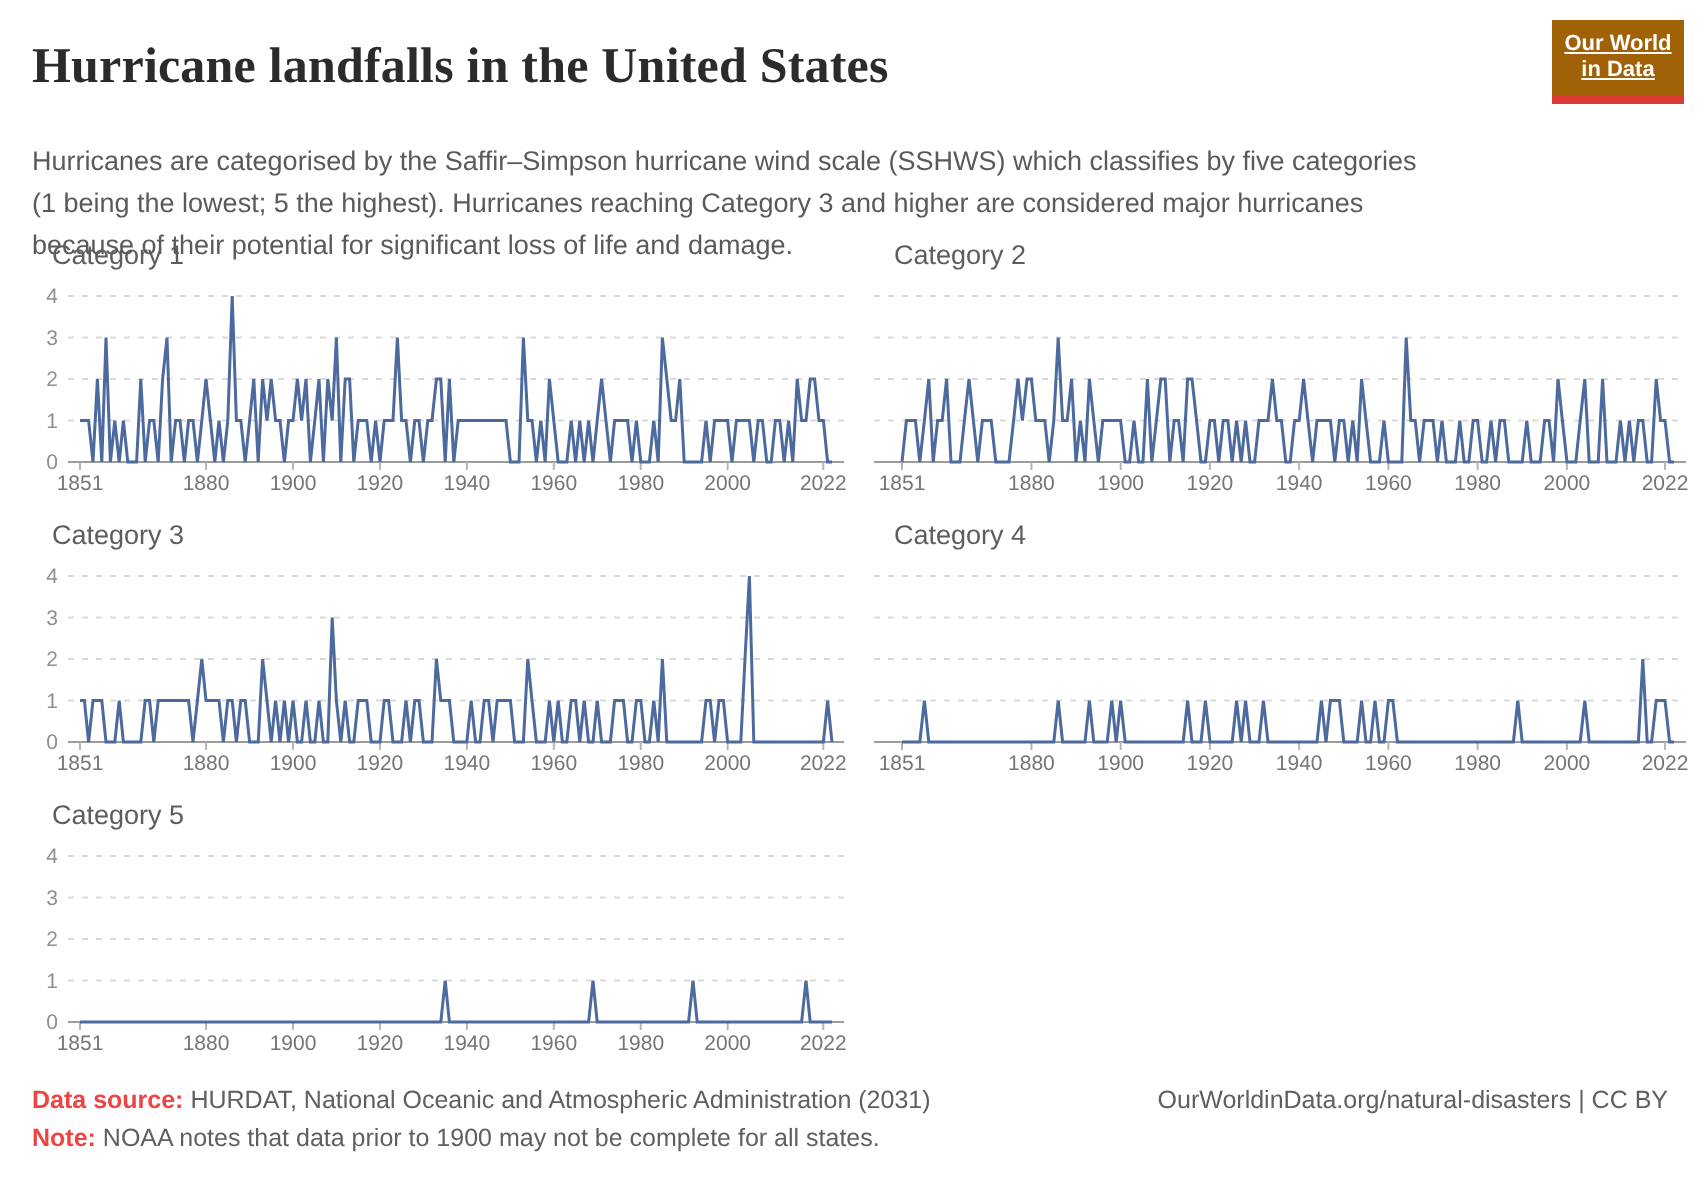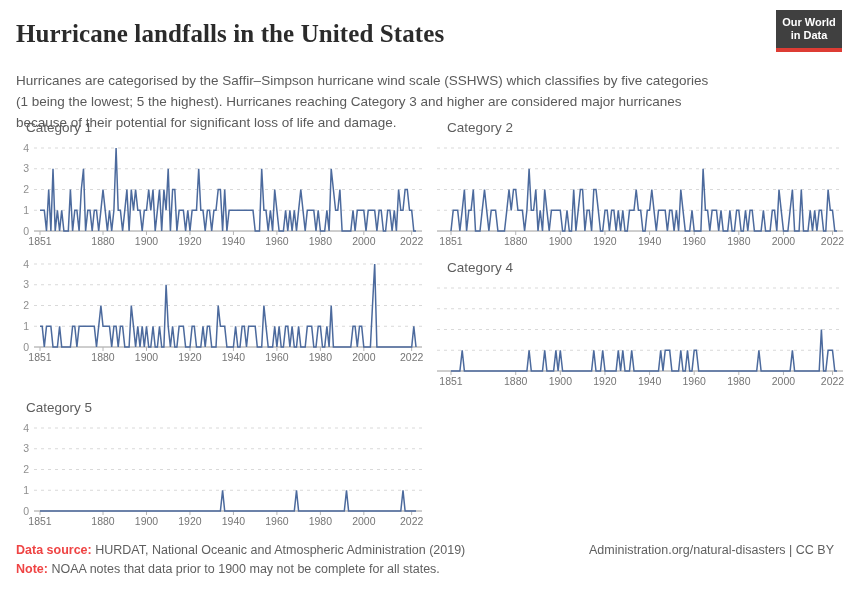--- a/index.html
+++ b/index.html
@@ -2,23 +2,23 @@
 <html><head>
 <meta charset="utf-8">
 <style>
   html,body{margin:0;padding:0;background:#fff;}
   body{width:850px;height:600px;position:relative;overflow:hidden;
        font-family:"Liberation Sans","DejaVu Sans",sans-serif;color:#5a5a5a;}
   .page-title{position:absolute;left:16px;top:20px;margin:0;
        font-family:"Liberation Serif","DejaVu Serif",serif;
        font-size:25px;font-weight:bold;color:#2b2b2b;letter-spacing:.1px;}
   .owid-logo{position:absolute;right:8px;top:10px;width:66px;height:38px;
-       background:#404040;border-bottom:4px solid #dd3c34;color:#fff;
+       background:#a16207;border-bottom:4px solid #dd3c34;color:#fff;
        display:flex;flex-direction:column;align-items:center;justify-content:center;
-       font-size:11px;font-weight:bold;line-height:13px;text-align:center;cursor:pointer;}
+       font-size:11px;font-weight:bold;line-height:13px;text-align:center;cursor:pointer;text-decoration:underline;}
   .subtitle{position:absolute;left:16px;top:52px;width:700px;
        font-size:13.5px;line-height:1.55;color:#5a5a5a;margin-top:19px;}
   .facet{position:absolute;width:408px;}
   .facet-title{font-size:13.5px;font-weight:normal;color:#5d5d5d;
        margin:0 0 4px 10px;line-height:20px;}
   .facet svg{overflow:visible;display:block;}
   .footer{position:absolute;left:16px;top:543px;width:818px;font-size:12.5px;color:#5f5f5f;}
   .footer-row{display:flex;justify-content:space-between;margin-bottom:5px;}
   .footer b{color:#ef4444;}
   .footer-link{color:#5f5f5f;text-decoration:none;cursor:pointer;}
@@ -96,20 +96,21 @@
         <text x="301.8265895953757" y="103" text-anchor="middle" font-size="10.5" fill="#757575" font-family="Liberation Sans, DejaVu Sans, sans-serif">1980</text>
         <line x1="346.4508670520231" y1="89" x2="346.4508670520231" y2="93" stroke="#b5b5b5" stroke-width="1"></line>
         <text x="346.4508670520231" y="103" text-anchor="middle" font-size="10.5" fill="#757575" font-family="Liberation Sans, DejaVu Sans, sans-serif">2000</text>
         <line x1="395.53757225433526" y1="89" x2="395.53757225433526" y2="93" stroke="#b5b5b5" stroke-width="1"></line>
         <text x="395.53757225433526" y="103" text-anchor="middle" font-size="10.5" fill="#757575" font-family="Liberation Sans, DejaVu Sans, sans-serif">2022</text>
         <polyline points="14.0,89.0 16.2,68.3 18.5,68.3 20.7,68.3 22.9,89.0 25.2,68.3 27.4,47.5 29.6,89.0 31.8,68.3 34.1,68.3 36.3,47.5 38.5,89.0 40.8,89.0 43.0,89.0 45.2,68.3 47.5,47.5 49.7,68.3 51.9,89.0 54.2,68.3 56.4,68.3 58.6,68.3 60.9,89.0 63.1,89.0 65.3,89.0 67.5,89.0 69.8,68.3 72.0,47.5 74.2,68.3 76.5,47.5 78.7,47.5 80.9,68.3 83.2,68.3 85.4,68.3 87.6,89.0 89.9,68.3 92.1,26.8 94.3,68.3 96.6,68.3 98.8,47.5 101.0,89.0 103.2,68.3 105.5,89.0 107.7,47.5 109.9,68.3 112.2,89.0 114.4,68.3 116.6,68.3 118.9,68.3 121.1,68.3 123.3,68.3 125.6,89.0 127.8,89.0 130.0,68.3 132.3,89.0 134.5,89.0 136.7,47.5 138.9,89.0 141.2,68.3 143.4,47.5 145.6,47.5 147.9,89.0 150.1,68.3 152.3,68.3 154.6,89.0 156.8,47.5 159.0,47.5 161.3,68.3 163.5,89.0 165.7,89.0 168.0,68.3 170.2,68.3 172.4,89.0 174.6,68.3 176.9,68.3 179.1,89.0 181.3,68.3 183.6,89.0 185.8,68.3 188.0,89.0 190.3,89.0 192.5,68.3 194.7,68.3 197.0,68.3 199.2,47.5 201.4,68.3 203.7,68.3 205.9,89.0 208.1,89.0 210.3,68.3 212.6,68.3 214.8,47.5 217.0,68.3 219.3,89.0 221.5,68.3 223.7,68.3 226.0,68.3 228.2,68.3 230.4,89.0 232.7,68.3 234.9,68.3 237.1,89.0 239.4,68.3 241.6,89.0 243.8,47.5 246.0,68.3 248.3,89.0 250.5,89.0 252.7,89.0 255.0,68.3 257.2,89.0 259.4,89.0 261.7,89.0 263.9,89.0 266.1,26.8 268.4,68.3 270.6,68.3 272.8,89.0 275.1,68.3 277.3,68.3 279.5,68.3 281.7,89.0 284.0,68.3 286.2,89.0 288.4,89.0 290.7,89.0 292.9,68.3 295.1,89.0 297.4,89.0 299.6,68.3 301.8,68.3 304.1,89.0 306.3,89.0 308.5,68.3 310.8,89.0 313.0,68.3 315.2,68.3 317.4,89.0 319.7,89.0 321.9,89.0 324.1,89.0 326.4,68.3 328.6,89.0 330.8,89.0 333.1,89.0 335.3,68.3 337.5,68.3 339.8,89.0 342.0,47.5 344.2,68.3 346.5,89.0 348.7,89.0 350.9,89.0 353.1,68.3 355.4,47.5 357.6,89.0 359.8,89.0 362.1,89.0 364.3,47.5 366.5,89.0 368.8,89.0 371.0,89.0 373.2,68.3 375.5,89.0 377.7,68.3 379.9,89.0 382.2,68.3 384.4,68.3 386.6,89.0 388.8,89.0 391.1,47.5 393.3,68.3 395.5,68.3 397.8,89.0 400.0,89.0" fill="none" stroke="#4c6a9d" stroke-width="1.5"></polyline>
       </svg>
     </div>
 </div>
 <div class="facet" style="left:16px;top:258px">
+  <div class="facet-title">Category 3</div>
   <div>
       <svg width="406" height="110">
         <line x1="18" y1="89" x2="406" y2="89" stroke="#9c9c9c" stroke-width="1"></line>
         <text x="13" y="92.5" text-anchor="end" font-size="10.5" fill="#8f8f8f" font-family="Liberation Sans, DejaVu Sans, sans-serif">0</text>
         <line x1="18" y1="68.25" x2="406" y2="68.25" stroke="#d9d9d9" stroke-width="1" stroke-dasharray="3 4"></line>
         <text x="13" y="71.75" text-anchor="end" font-size="10.5" fill="#8f8f8f" font-family="Liberation Sans, DejaVu Sans, sans-serif">1</text>
         <line x1="18" y1="47.5" x2="406" y2="47.5" stroke="#d9d9d9" stroke-width="1" stroke-dasharray="3 4"></line>
         <text x="13" y="51" text-anchor="end" font-size="10.5" fill="#8f8f8f" font-family="Liberation Sans, DejaVu Sans, sans-serif">2</text>
         <line x1="18" y1="26.75" x2="406" y2="26.75" stroke="#d9d9d9" stroke-width="1" stroke-dasharray="3 4"></line>
         <text x="13" y="30.25" text-anchor="end" font-size="10.5" fill="#8f8f8f" font-family="Liberation Sans, DejaVu Sans, sans-serif">3</text>
@@ -200,19 +201,19 @@
         <text x="347.83815028901734" y="103" text-anchor="middle" font-size="10.5" fill="#757575" font-family="Liberation Sans, DejaVu Sans, sans-serif">2000</text>
         <line x1="395.6531791907515" y1="89" x2="395.6531791907515" y2="93" stroke="#b5b5b5" stroke-width="1"></line>
         <text x="395.6531791907515" y="103" text-anchor="middle" font-size="10.5" fill="#757575" font-family="Liberation Sans, DejaVu Sans, sans-serif">2022</text>
         <polyline points="24.0,89.0 26.2,89.0 28.3,89.0 30.5,89.0 32.7,89.0 34.9,89.0 37.0,89.0 39.2,89.0 41.4,89.0 43.6,89.0 45.7,89.0 47.9,89.0 50.1,89.0 52.3,89.0 54.4,89.0 56.6,89.0 58.8,89.0 60.9,89.0 63.1,89.0 65.3,89.0 67.5,89.0 69.6,89.0 71.8,89.0 74.0,89.0 76.2,89.0 78.3,89.0 80.5,89.0 82.7,89.0 84.9,89.0 87.0,89.0 89.2,89.0 91.4,89.0 93.5,89.0 95.7,89.0 97.9,89.0 100.1,89.0 102.2,89.0 104.4,89.0 106.6,89.0 108.8,89.0 110.9,89.0 113.1,89.0 115.3,89.0 117.5,89.0 119.6,89.0 121.8,89.0 124.0,89.0 126.2,89.0 128.3,89.0 130.5,89.0 132.7,89.0 134.8,89.0 137.0,89.0 139.2,89.0 141.4,89.0 143.5,89.0 145.7,89.0 147.9,89.0 150.1,89.0 152.2,89.0 154.4,89.0 156.6,89.0 158.8,89.0 160.9,89.0 163.1,89.0 165.3,89.0 167.4,89.0 169.6,89.0 171.8,89.0 174.0,89.0 176.1,89.0 178.3,89.0 180.5,89.0 182.7,89.0 184.8,89.0 187.0,89.0 189.2,89.0 191.4,89.0 193.5,89.0 195.7,89.0 197.9,89.0 200.0,89.0 202.2,89.0 204.4,89.0 206.6,68.3 208.7,89.0 210.9,89.0 213.1,89.0 215.3,89.0 217.4,89.0 219.6,89.0 221.8,89.0 224.0,89.0 226.1,89.0 228.3,89.0 230.5,89.0 232.6,89.0 234.8,89.0 237.0,89.0 239.2,89.0 241.3,89.0 243.5,89.0 245.7,89.0 247.9,89.0 250.0,89.0 252.2,89.0 254.4,89.0 256.6,89.0 258.7,89.0 260.9,89.0 263.1,89.0 265.2,89.0 267.4,89.0 269.6,89.0 271.8,89.0 273.9,89.0 276.1,89.0 278.3,89.0 280.5,68.3 282.6,89.0 284.8,89.0 287.0,89.0 289.2,89.0 291.3,89.0 293.5,89.0 295.7,89.0 297.8,89.0 300.0,89.0 302.2,89.0 304.4,89.0 306.5,89.0 308.7,89.0 310.9,89.0 313.1,89.0 315.2,89.0 317.4,89.0 319.6,89.0 321.8,89.0 323.9,89.0 326.1,89.0 328.3,89.0 330.5,68.3 332.6,89.0 334.8,89.0 337.0,89.0 339.1,89.0 341.3,89.0 343.5,89.0 345.7,89.0 347.8,89.0 350.0,89.0 352.2,89.0 354.4,89.0 356.5,89.0 358.7,89.0 360.9,89.0 363.1,89.0 365.2,89.0 367.4,89.0 369.6,89.0 371.7,89.0 373.9,89.0 376.1,89.0 378.3,89.0 380.4,89.0 382.6,89.0 384.8,89.0 387.0,68.3 389.1,89.0 391.3,89.0 393.5,89.0 395.7,89.0 397.8,89.0 400.0,89.0" fill="none" stroke="#4c6a9d" stroke-width="1.5"></polyline>
       </svg>
     </div>
 </div>
 
 <div class="footer">
   <div class="footer-row">
-    <span><b>Data source:</b><span> HURDAT, National Oceanic and Atmospheric Administration (2019)</span></span>
-    <span class="footer-link">Administration.org/natural-disasters | CC BY</span>
+    <span><b>Data source:</b><span> HURDAT, National Oceanic and Atmospheric Administration (2031)</span></span>
+    <span class="footer-link">OurWorldinData.org/natural-disasters | CC BY</span>
   </div>
   <div class="footer-row">
     <span><b>Note:</b><span> NOAA notes that data prior to 1900 may not be complete for all states.</span></span>
   </div>
 </div>
 
 </body></html>

